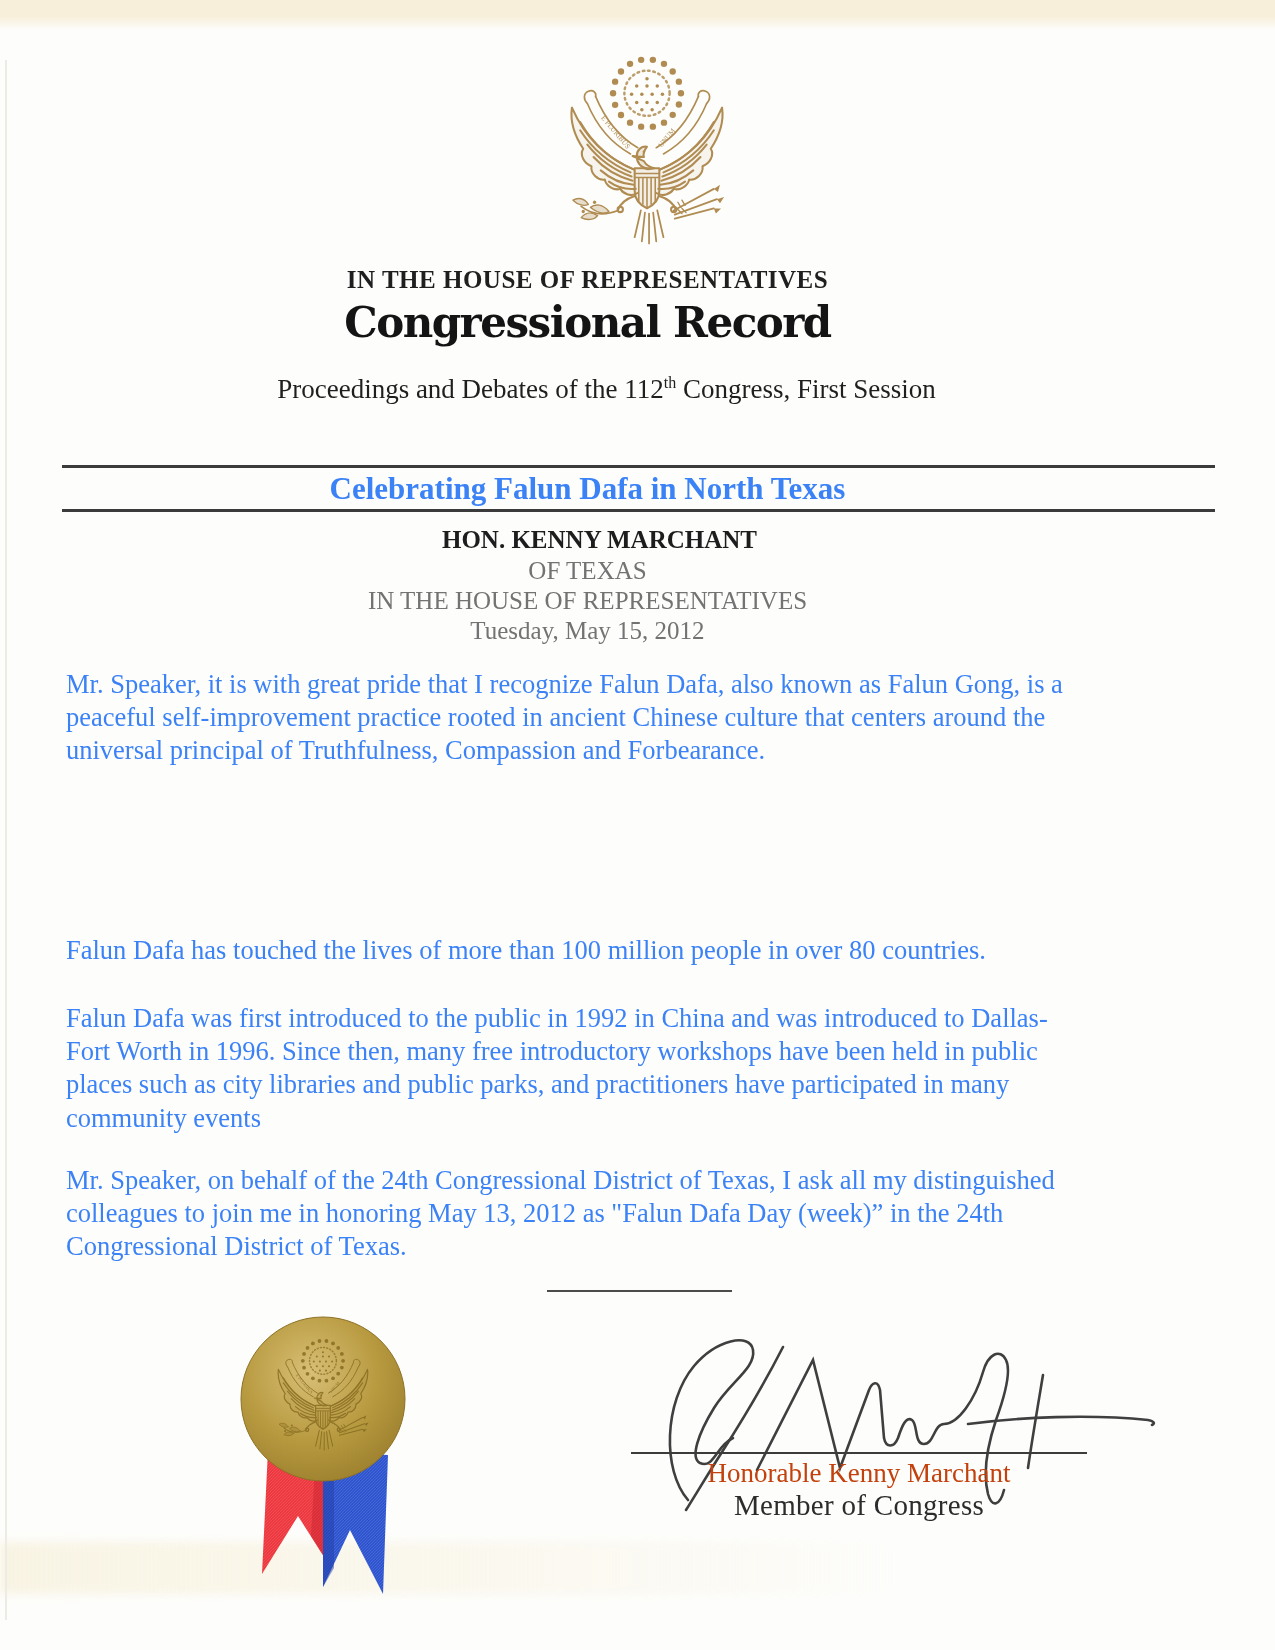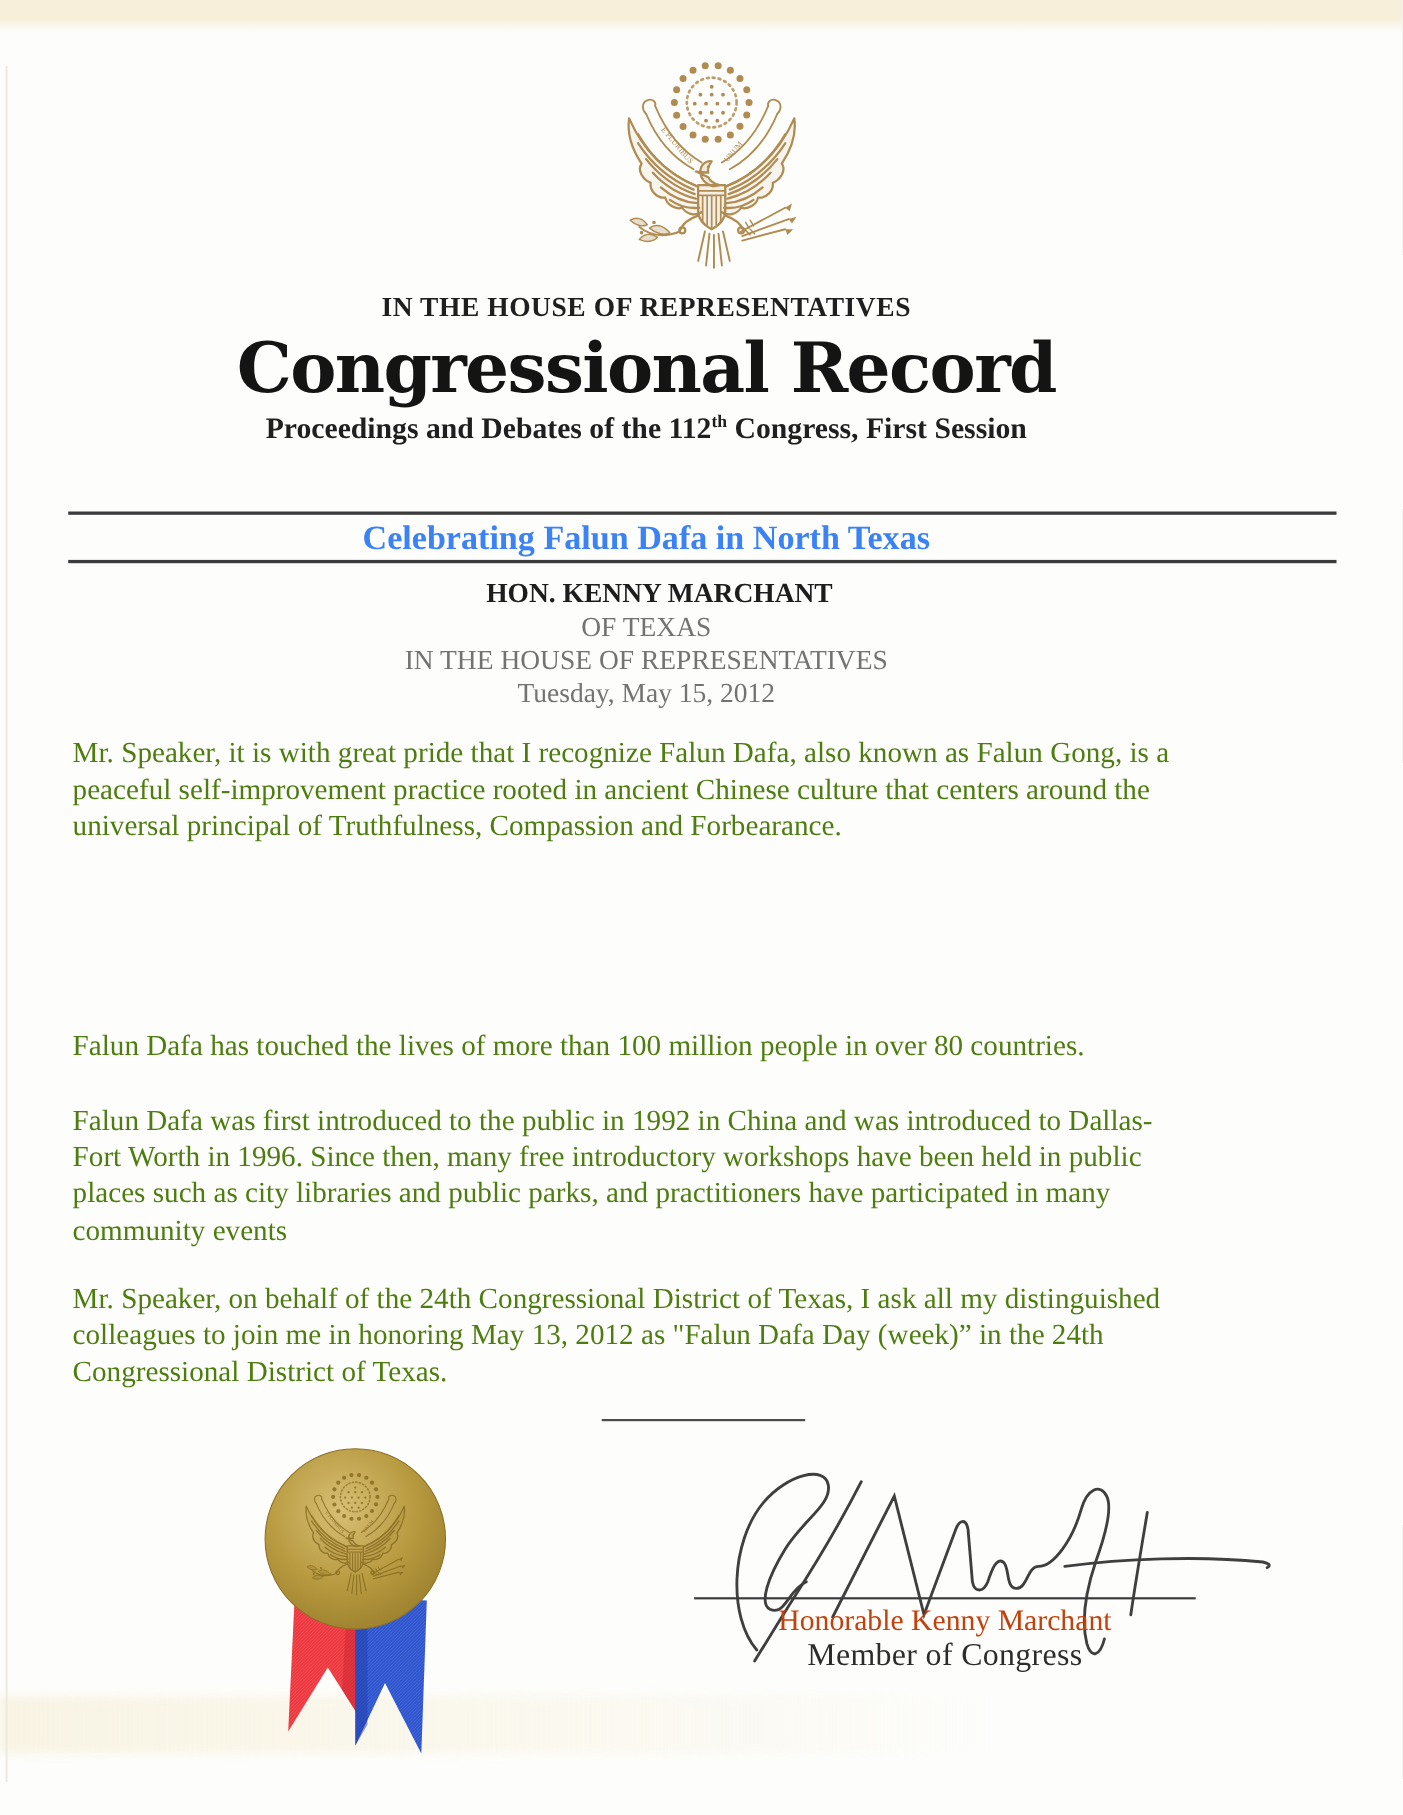--- a/index.html
+++ b/index.html
@@ -10,35 +10,35 @@
   }
   .abs{position:absolute;}
   .centered{left:0;width:1175px;text-align:center;}
   .scan-top{left:0;top:0;width:1275px;height:30px;
     background:linear-gradient(#f7efda 0 55%,rgba(247,239,218,0));}
   .scan-bottom{left:0;top:1542px;width:900px;height:52px;
     background:linear-gradient(90deg,rgba(248,243,226,.95),rgba(248,243,226,.45) 60%,rgba(248,243,226,0));
     filter:blur(4px);}
   .scan-left{left:5px;top:60px;width:2px;height:1560px;background:#edebe3;}
   .hdr-small{top:266px;font-size:25px;font-weight:bold;letter-spacing:.5px;color:#1f1f1f;}
-  .masthead{top:300px;font-size:63px;font-weight:bold;letter-spacing:-1.5px;
+  .masthead{top:300px;font-size:42px;font-weight:bold;letter-spacing:-1.5px;
     font-family:"DejaVu Serif",serif;color:#141414;line-height:1.1;}
-  .subtitle{top:374px;font-size:27px;font-weight:bold;color:#1f1f1f;}
+  .subtitle{top:374px;font-size:27px;font-weight:normal;color:#1f1f1f;padding-left:19px;}
   .subtitle sup{font-size:16px;vertical-align:super;line-height:0;}
   .rule{left:62px;width:1153px;height:3px;background:#3b3b3b;}
   .rule-1{top:465px;}
   .rule-2{top:509px;}
   .headline{top:471px;font-size:31px;font-weight:bold;color:#3b82f6;}
   .sp-name{top:526px;font-size:25px;font-weight:bold;color:#1d1d1d;padding-left:12px;}
   .sp-line{font-size:25px;color:#737373;}
   .sp-state{top:557px;}
   .sp-chamber{top:587px;}
   .sp-date{top:617px;}
   .para{left:66px;width:1160px;font-size:26.5px;line-height:33.2px;
-    white-space:pre-line;color:#4d7c0f;}
+    white-space:pre-line;color:#3b82f6;}
   .p1{top:668px;}.p2{top:801px;}.p3{top:934px;}.p4{top:1002px;}.p5{top:1164px;}
   .mini-divider{left:547px;top:1290px;width:185px;height:2px;background:#4c4c4c;}
   .sig-line{left:631px;top:1452px;width:456px;height:2px;background:#3c3c3c;}
   .sig-block{left:630px;top:1458px;width:458px;text-align:center;}
   .sig-name{font-size:27px;color:#c2410c;}
   .sig-title{font-size:29px;color:#2c2c2c;letter-spacing:.3px;}
   svg text{font-family:"Liberation Serif",serif;}
 </style>
 </head>
 <body>

